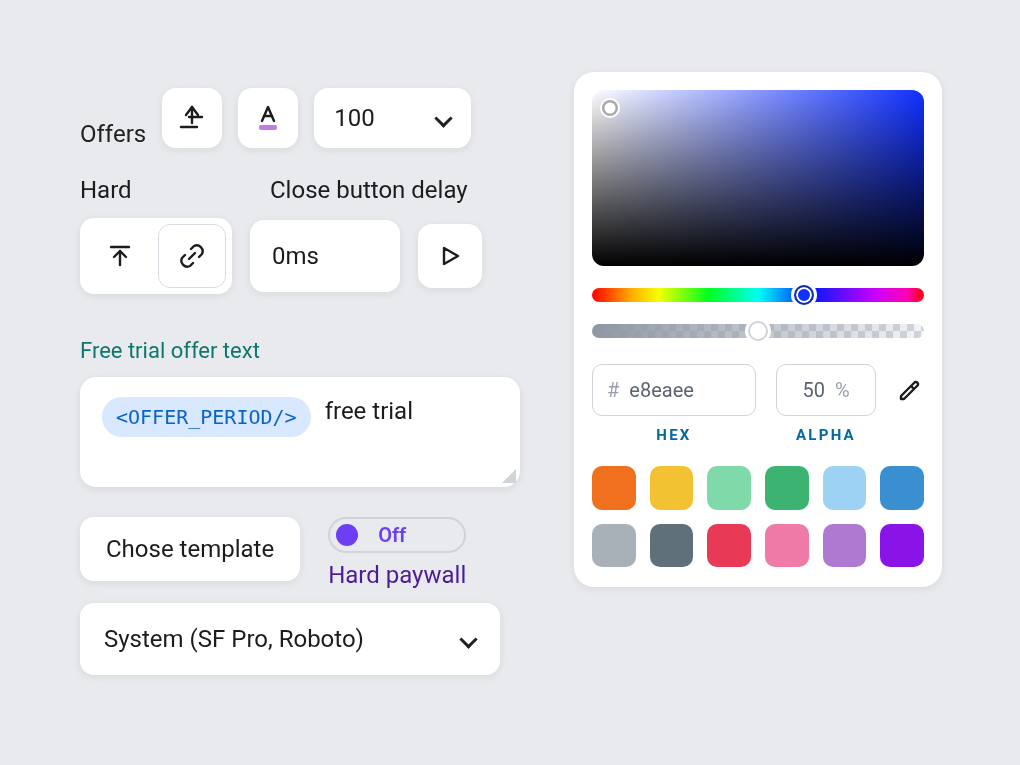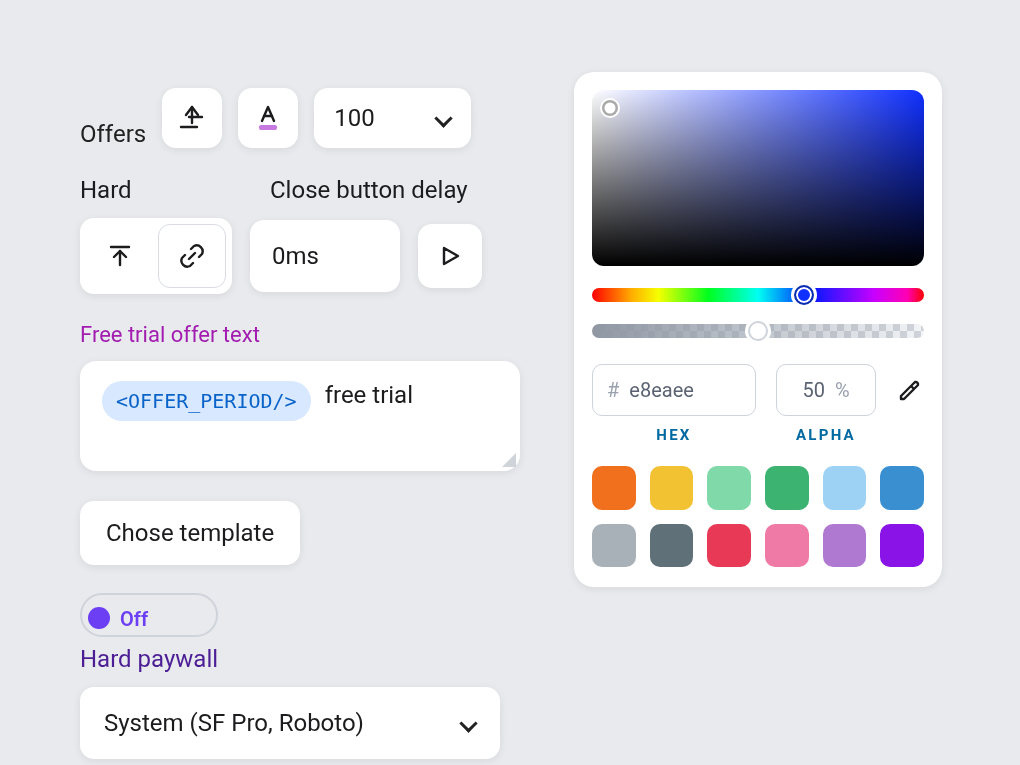--- a/index.html
+++ b/index.html
@@ -77,49 +77,49 @@
   .delay-box {
     background:var(--card); border-radius:var(--radius); box-shadow:var(--shadow);
     height:72px; padding:0 22px; display:flex; align-items:center; font-size:24px; min-width:150px;
   }
   .play-btn {
     background:var(--card); border-radius:var(--radius); box-shadow:var(--shadow);
     width:64px; height:64px; display:flex; align-items:center; justify-content:center;
   }
 
   
-  .section-label { font-size:22px; margin-top:28px; color:#a21caf; }
+  .section-label { font-size:22px; margin-top:44px; color:#0f766e; }
   .text-card {
     position:relative;
     margin-top:14px;
     background:var(--card); border-radius:16px; box-shadow:var(--shadow);
     width:440px; height:110px; padding:20px 22px; font-size:24px;
     display:flex; align-items:flex-start; gap:14px;
   }
   .text-card::after{
     
     content:""; position:absolute; right:4px; bottom:4px;
     width:0; height:0; border-left:14px solid transparent; border-bottom:14px solid #cfd3da;
   }
   .chip {
     background:var(--chip-bg); color:var(--chip-fg);
     font-family: ui-monospace, Menlo, Consolas, monospace;
     font-size:20px; padding:8px 14px; border-radius:999px; white-space:nowrap;
   }
 
   
-  .tmpl-row { margin-top:30px; display:flex; align-items:flex-start; gap:28px;flex-direction:column; }
+  .tmpl-row { margin-top:30px; display:flex; align-items:flex-start; gap:28px; }
   .tmpl-btn {
     background:var(--card); border-radius:var(--radius); box-shadow:var(--shadow);
     padding:18px 26px; font-size:24px;
   }
   .toggle-col { display:flex; flex-direction:column; gap:8px; }
   .toggle {
-    display:inline-flex; gap:10px;
-    border:2px solid #cfd3da; border-radius:999px; padding:12px 16px 4px 6px;
+    display:inline-flex; align-items:center; gap:20px;
+    border:2px solid #cfd3da; border-radius:999px; padding:4px 16px 4px 6px;
     color:var(--violet); font-size:20px; font-weight:600;
   }
   .toggle .knob {
     width:22px; height:22px; border-radius:50%;
     background:var(--violet);
   }
   .toggle-sub { font-size:24px; color:#4c1d95; }
 
   
   .font-label { margin-top:26px; font-size:24px; }

